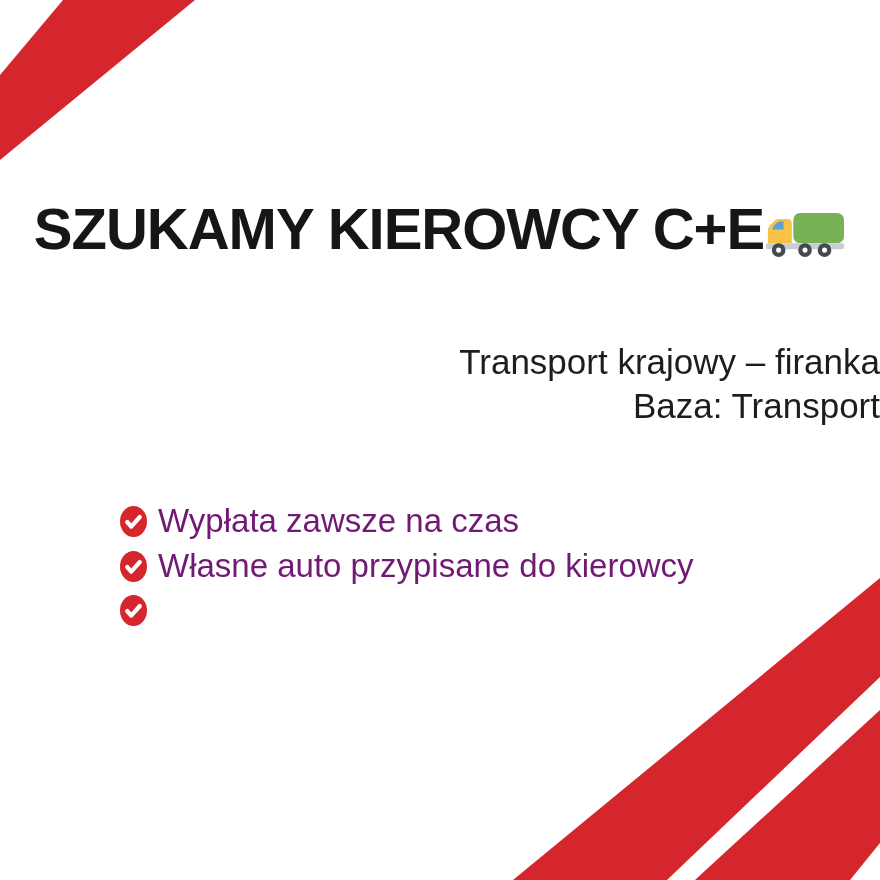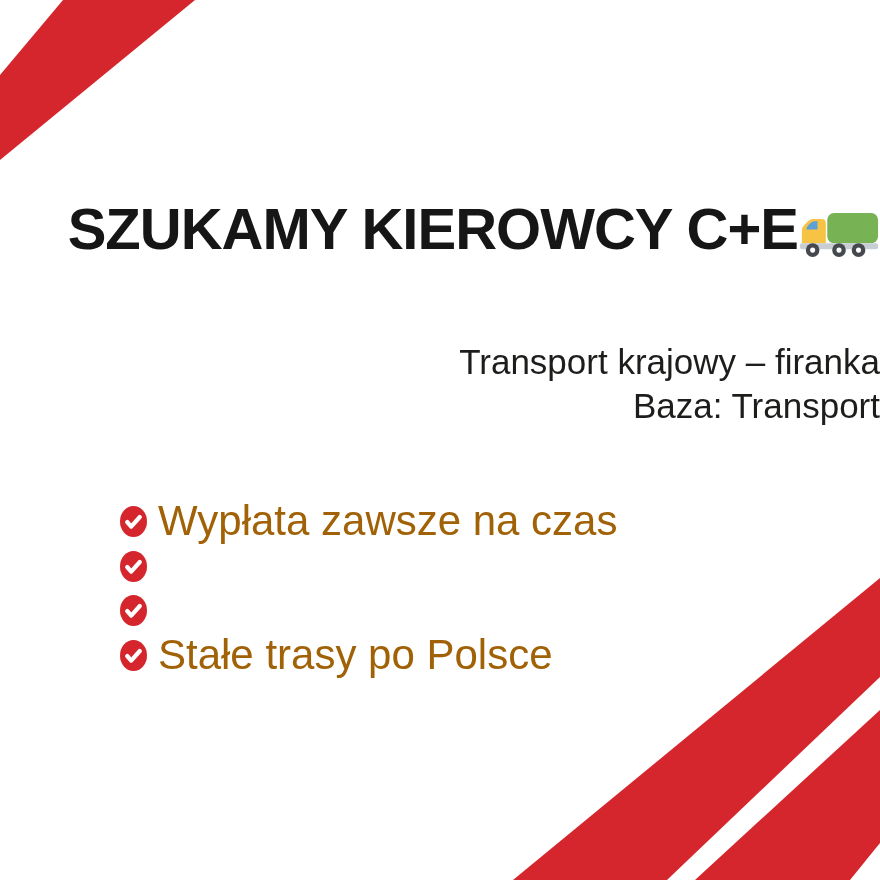--- a/index.html
+++ b/index.html
@@ -30,21 +30,21 @@
 
   
   .title {
     position: absolute;
     top: 198px;
     left: 0;
     width: 100%;
     margin: 0;
     display: flex;
     align-items: center;
-    justify-content: flex-end;
+    justify-content: center;
     font-size: 58px;
     line-height: 62px;
     font-weight: 900;
     letter-spacing: -1px;
     z-index: 1;
     white-space: nowrap;
   }
   .truck {
     width: 82px;
     height: 47px;
@@ -73,23 +73,23 @@
     left: 120px;
     margin: 0;
     padding: 0;
     list-style: none;
     z-index: 1;
   }
   .benefits li {
     display: flex;
     align-items: center;
     height: 44.7px;
-    font-size: 42px;
+    font-size: 33px;
     font-weight: 400;
-    color: #a16207;
+    color: #701a75;
     white-space: nowrap;
   }
   .check {
     width: 27px;
     height: 31px;
     margin-right: 11px;
     flex: 0 0 auto;
     display: inline-block;
   }
   .check ellipse { fill: var(--accent-red, #d4262c); }
@@ -132,29 +132,23 @@
         <ellipse cx="13.5" cy="15.5" rx="13.5" ry="15.5"></ellipse>
         <path d="M7.2 16 l4 4.6 L19.8 11" fill="none" stroke="#ffffff" stroke-width="4.2" stroke-linecap="round" stroke-linejoin="round"></path>
       </svg>
       <span>Wypłata zawsze na czas</span>
     </li>
     <li>
       <svg class="check" viewBox="0 0 27 31" aria-hidden="true">
         <ellipse cx="13.5" cy="15.5" rx="13.5" ry="15.5"></ellipse>
         <path d="M7.2 16 l4 4.6 L19.8 11" fill="none" stroke="#ffffff" stroke-width="4.2" stroke-linecap="round" stroke-linejoin="round"></path>
       </svg>
+      <span>Własne auto przypisane do kierowcy</span>
     </li>
     <li>
       <svg class="check" viewBox="0 0 27 31" aria-hidden="true">
         <ellipse cx="13.5" cy="15.5" rx="13.5" ry="15.5"></ellipse>
         <path d="M7.2 16 l4 4.6 L19.8 11" fill="none" stroke="#ffffff" stroke-width="4.2" stroke-linecap="round" stroke-linejoin="round"></path>
       </svg>
     </li>
-    <li>
-      <svg class="check" viewBox="0 0 27 31" aria-hidden="true">
-        <ellipse cx="13.5" cy="15.5" rx="13.5" ry="15.5"></ellipse>
-        <path d="M7.2 16 l4 4.6 L19.8 11" fill="none" stroke="#ffffff" stroke-width="4.2" stroke-linecap="round" stroke-linejoin="round"></path>
-      </svg>
-      <span>Stałe trasy po Polsce</span>
-    </li>
   </ul>
 
 </div>
 
 </body></html>

